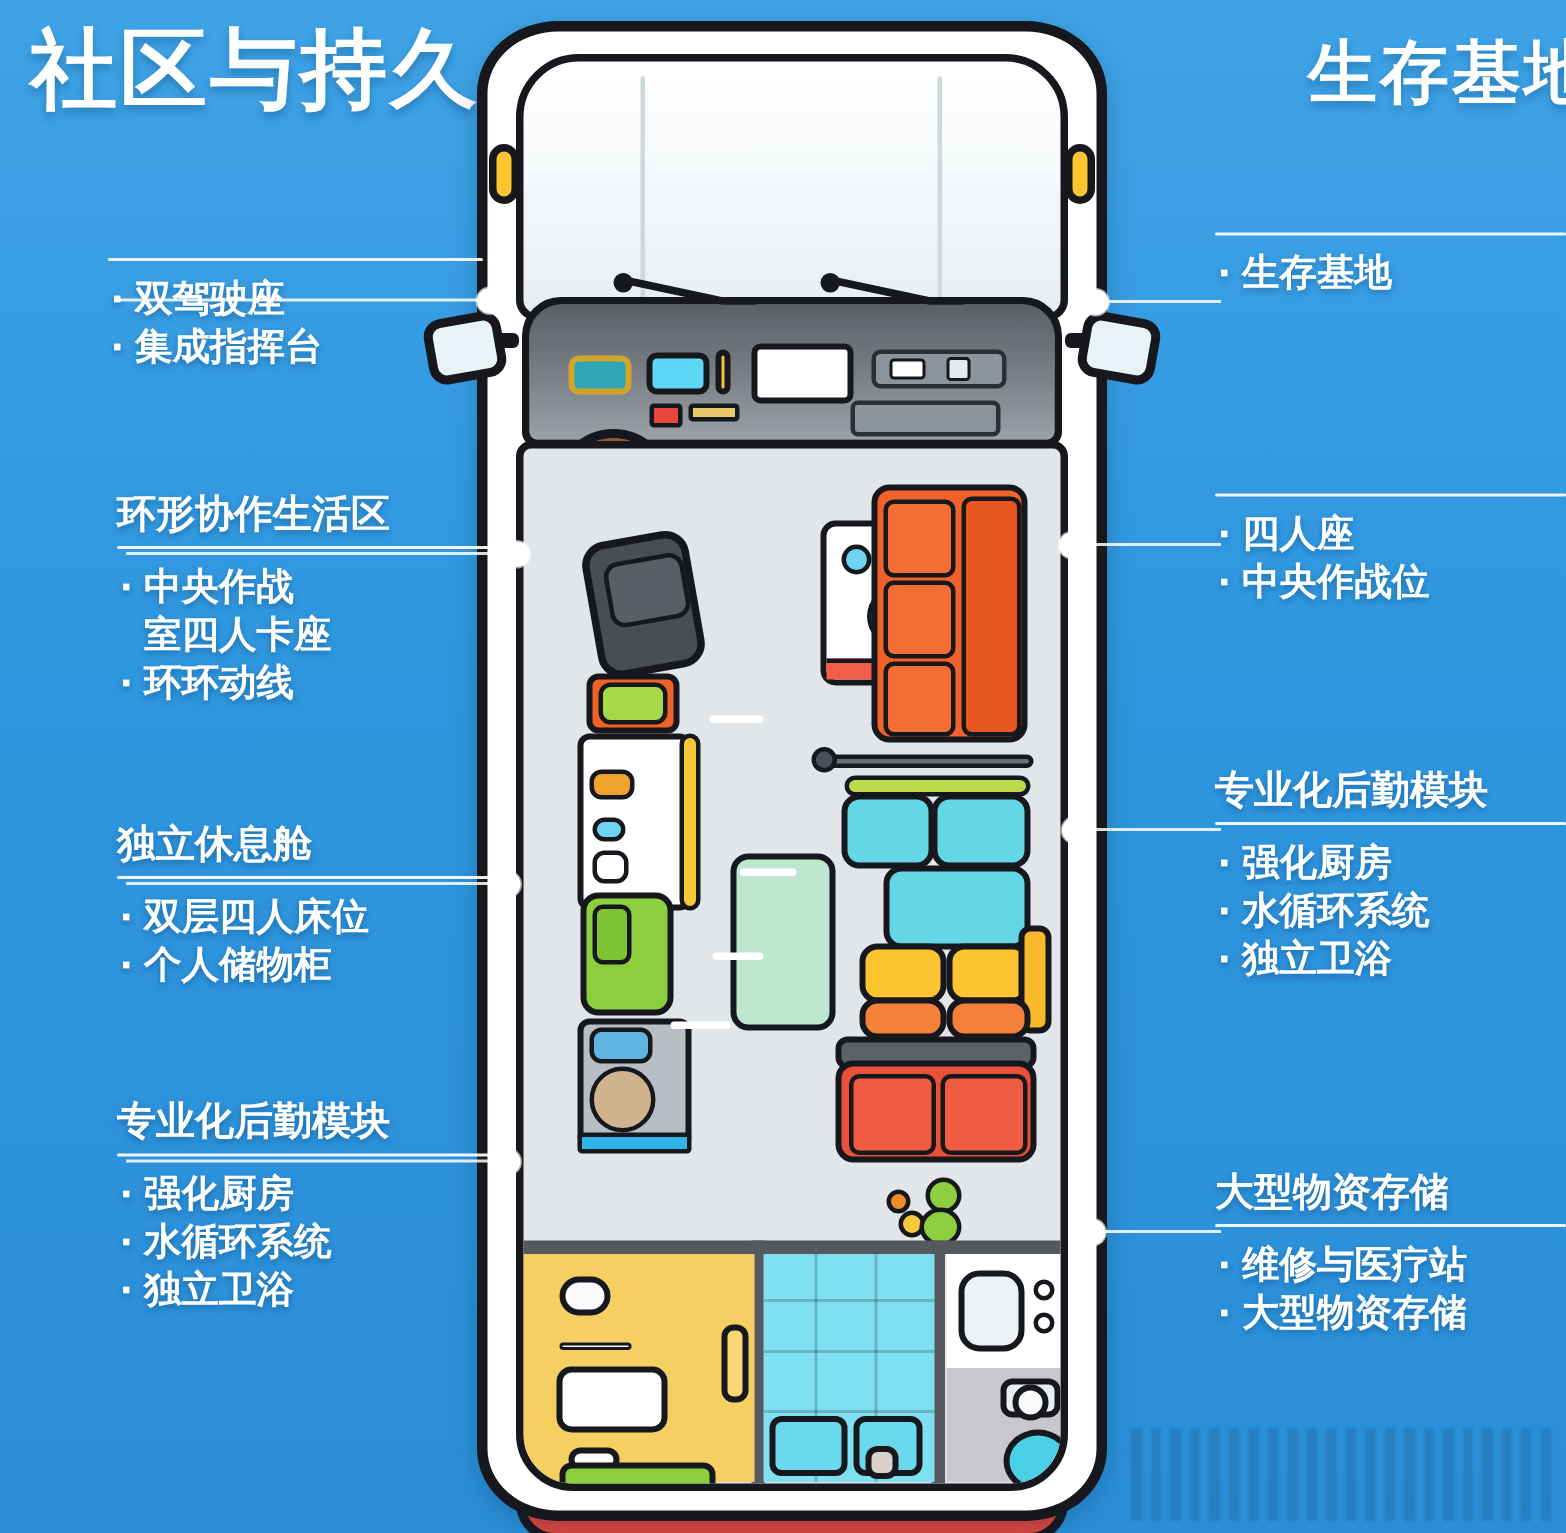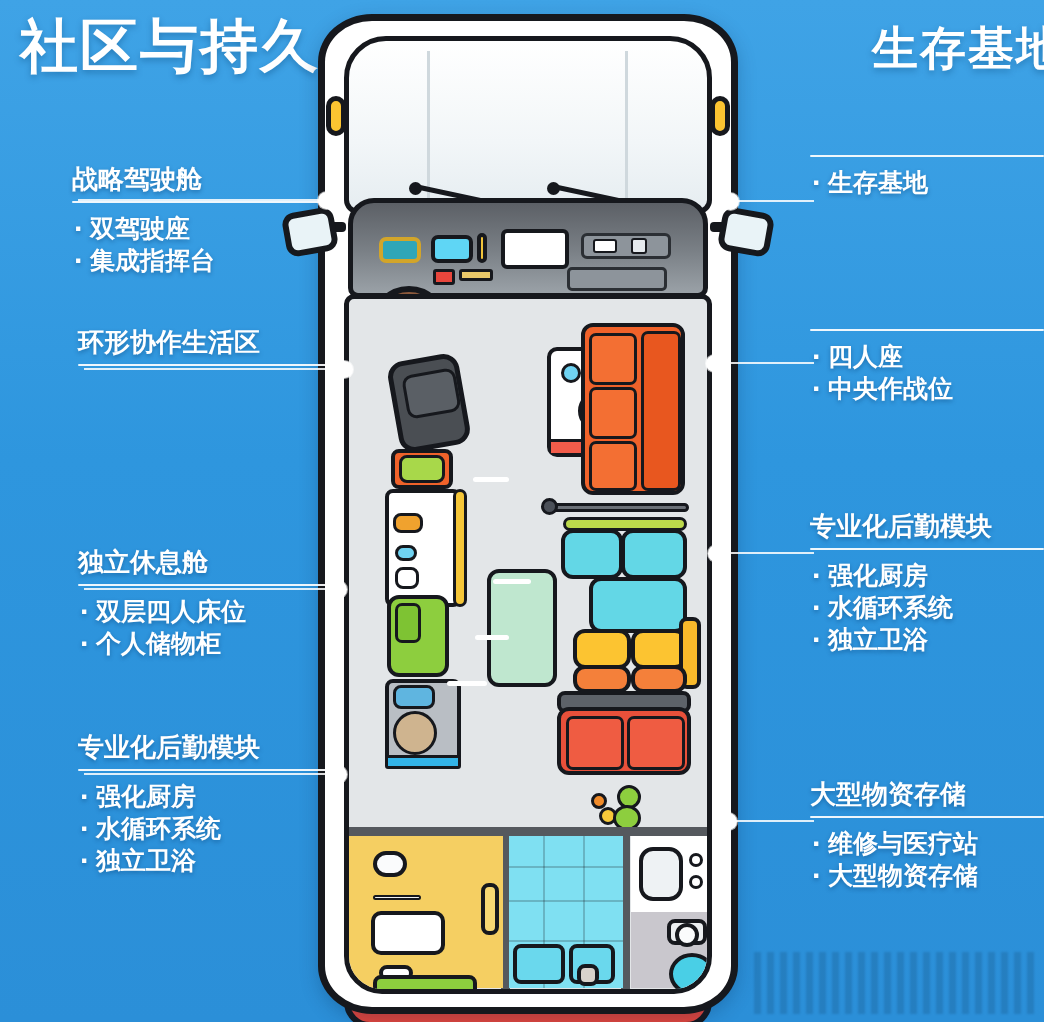--- a/index.html
+++ b/index.html
@@ -298,33 +298,37 @@
       <div class="plantdot" style="left:340px;top:554px;width:14px;height:14px;background:#ffffff;"></div>
       <div class="plantdot" style="left:340px;top:576px;width:14px;height:14px;background:#ffffff;"></div>
       <div class="fx" style="left:282px;top:613px;width:76px;height:76px;background:#c9c7cd;border-width:0;border-radius:0;"></div>
       <div class="fx" style="left:318px;top:620px;width:40px;height:26px;background:#eceff1;"></div>
       <div class="toilet" style="left:326px;top:624px;width:24px;height:24px;background:#fafbfc;"></div>
       <div class="toilet" style="left:320px;top:654px;width:46px;height:42px;background:#49cfe6;"></div>
     </div>
   </div>
 
   <div class="callout left" style="left:72px;top:165px;width:250px;">
-    <div class="head">战略驾驶舱</div>
     <div class="rule"></div>
     <ul>
       <li>双驾驶座</li>
       <li>集成指挥台</li>
     </ul>
   </div>
   <div class="leader" style="left:78px;top:199px;width:250px;"></div>
   <div class="leader-dot" style="left:318px;top:192px;"></div>
 
   <div class="callout left" style="left:78px;top:328px;width:250px;">
     <div class="head">环形协作生活区</div>
     <div class="rule"></div>
+    <ul>
+      <li>中央作战
+室四人卡座</li>
+      <li>环环动线</li>
+    </ul>
   </div>
   <div class="leader" style="left:84px;top:368px;width:260px;"></div>
   <div class="leader-dot" style="left:336px;top:361px;"></div>
 
   <div class="callout left" style="left:78px;top:548px;width:250px;">
     <div class="head">独立休息舱</div>
     <div class="rule"></div>
     <ul>
       <li>双层四人床位</li>
       <li>个人储物柜</li>

